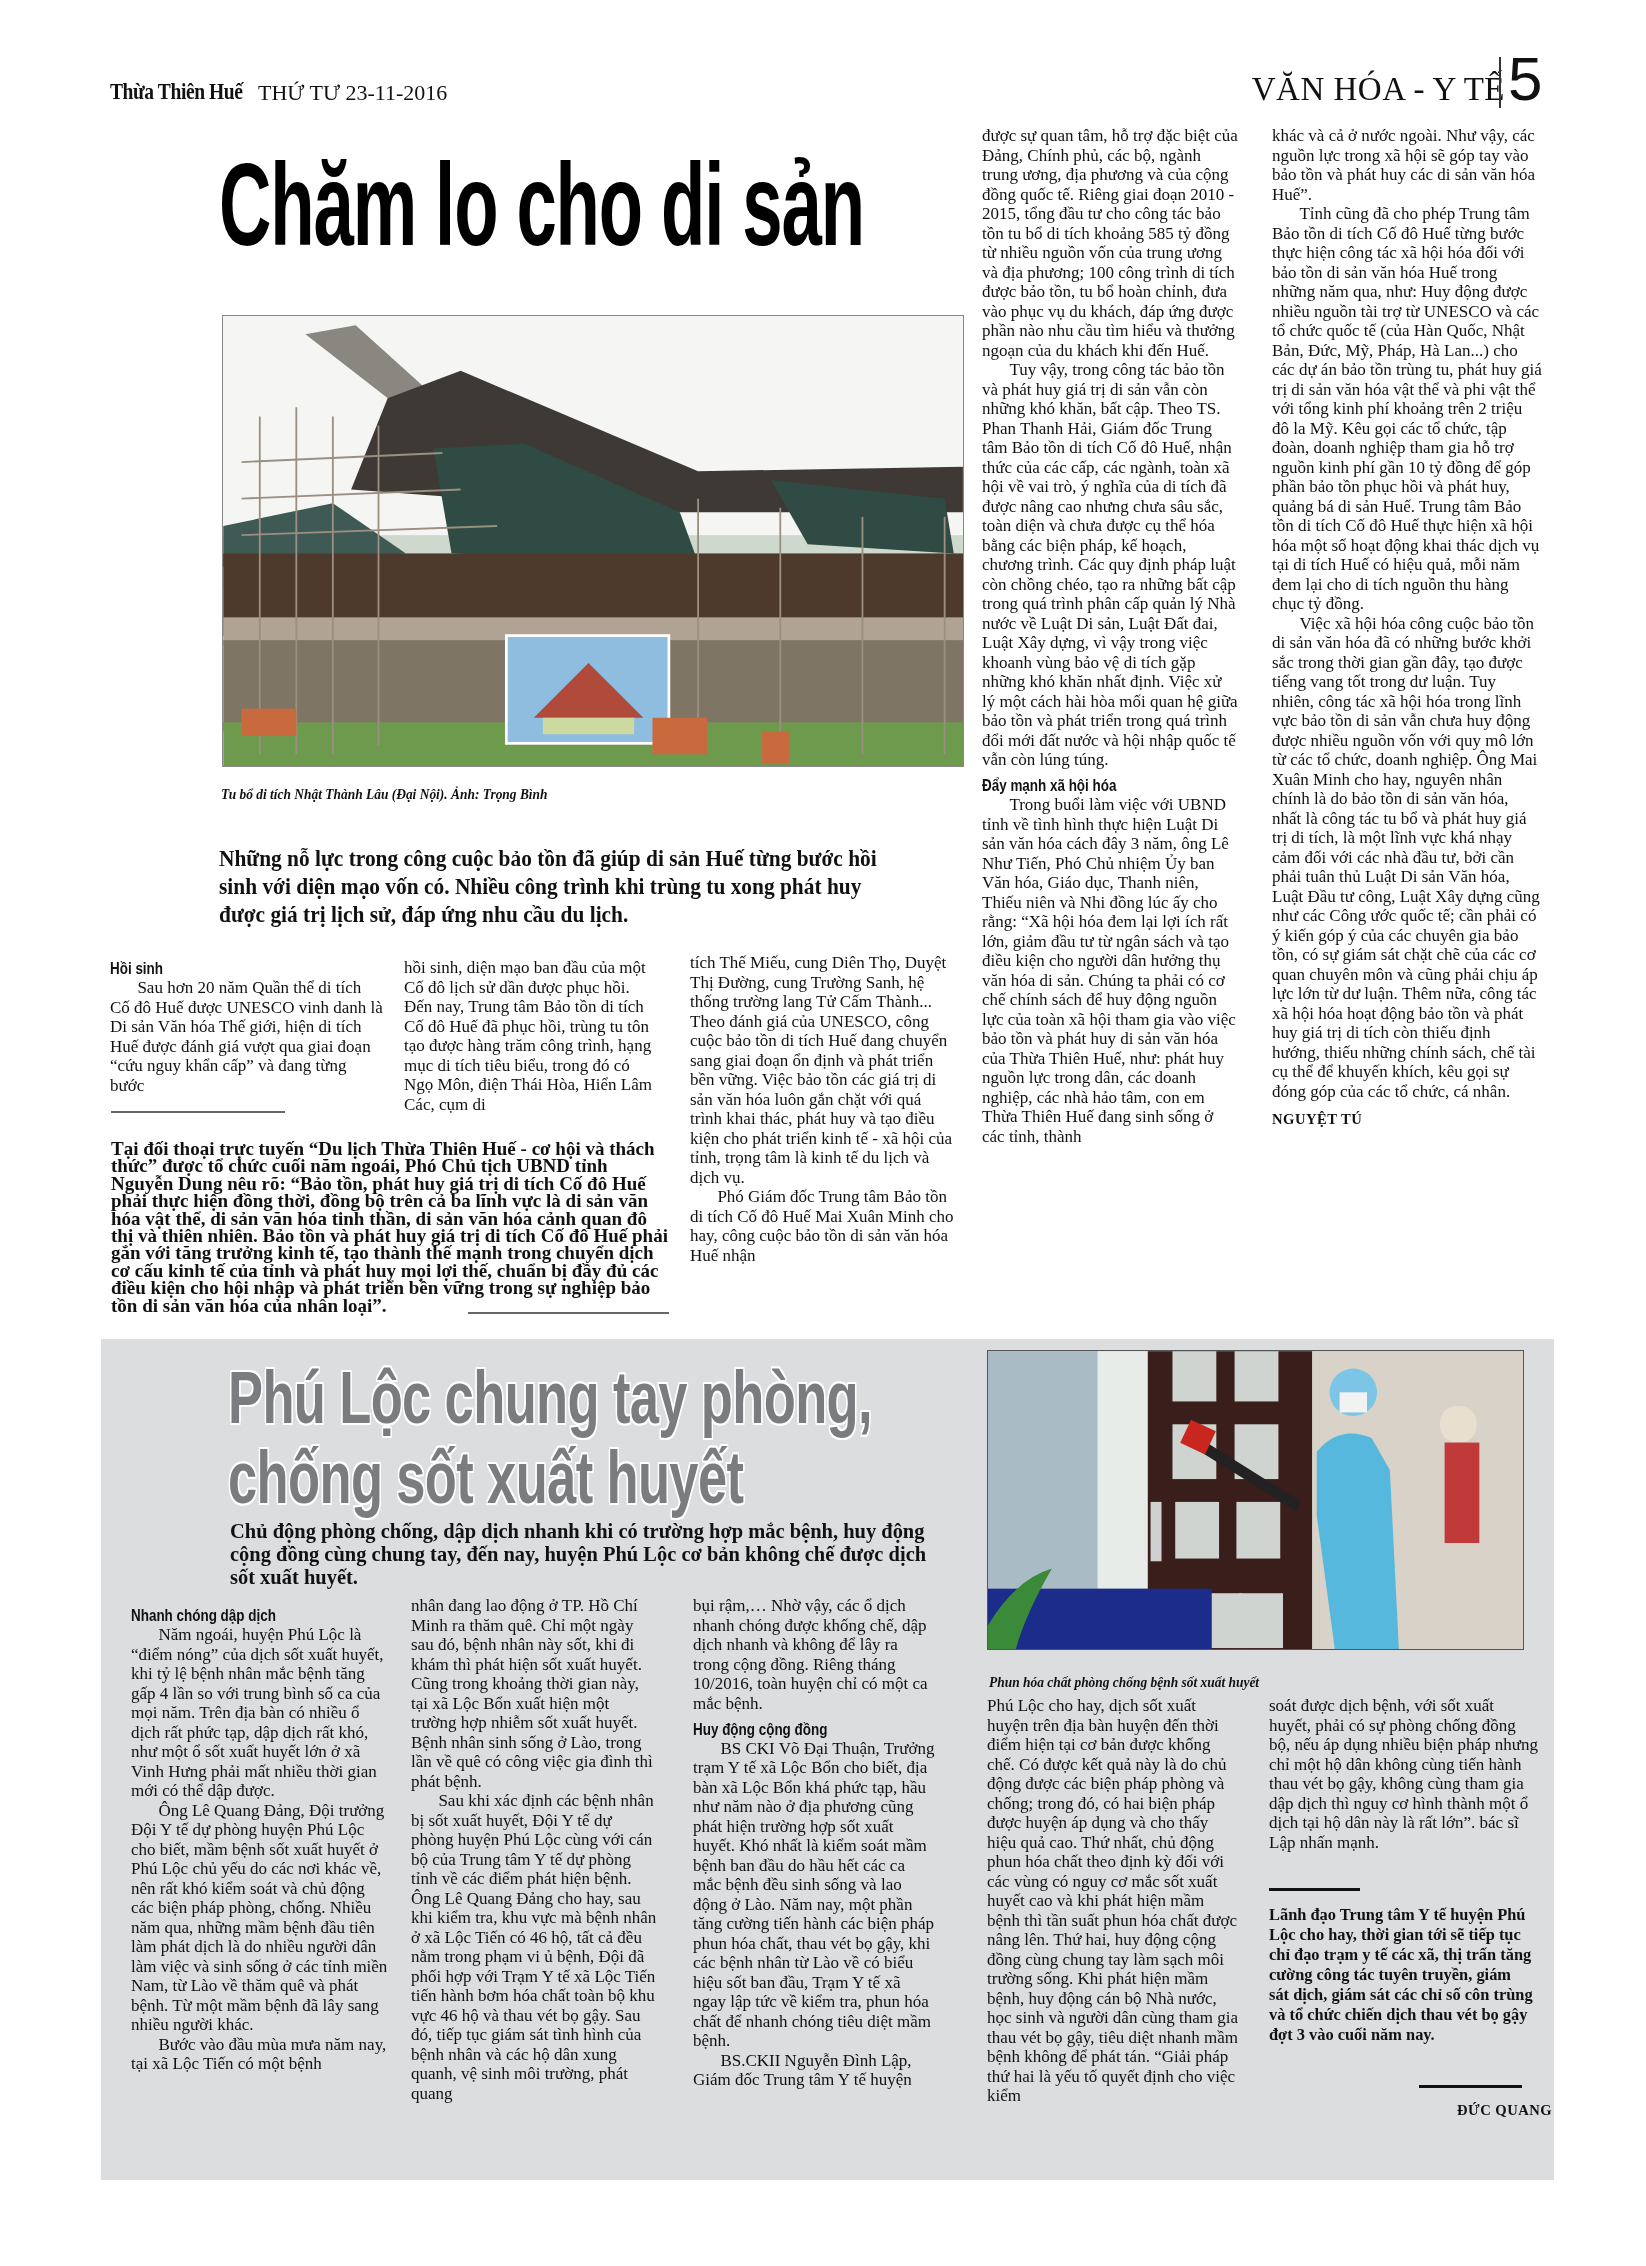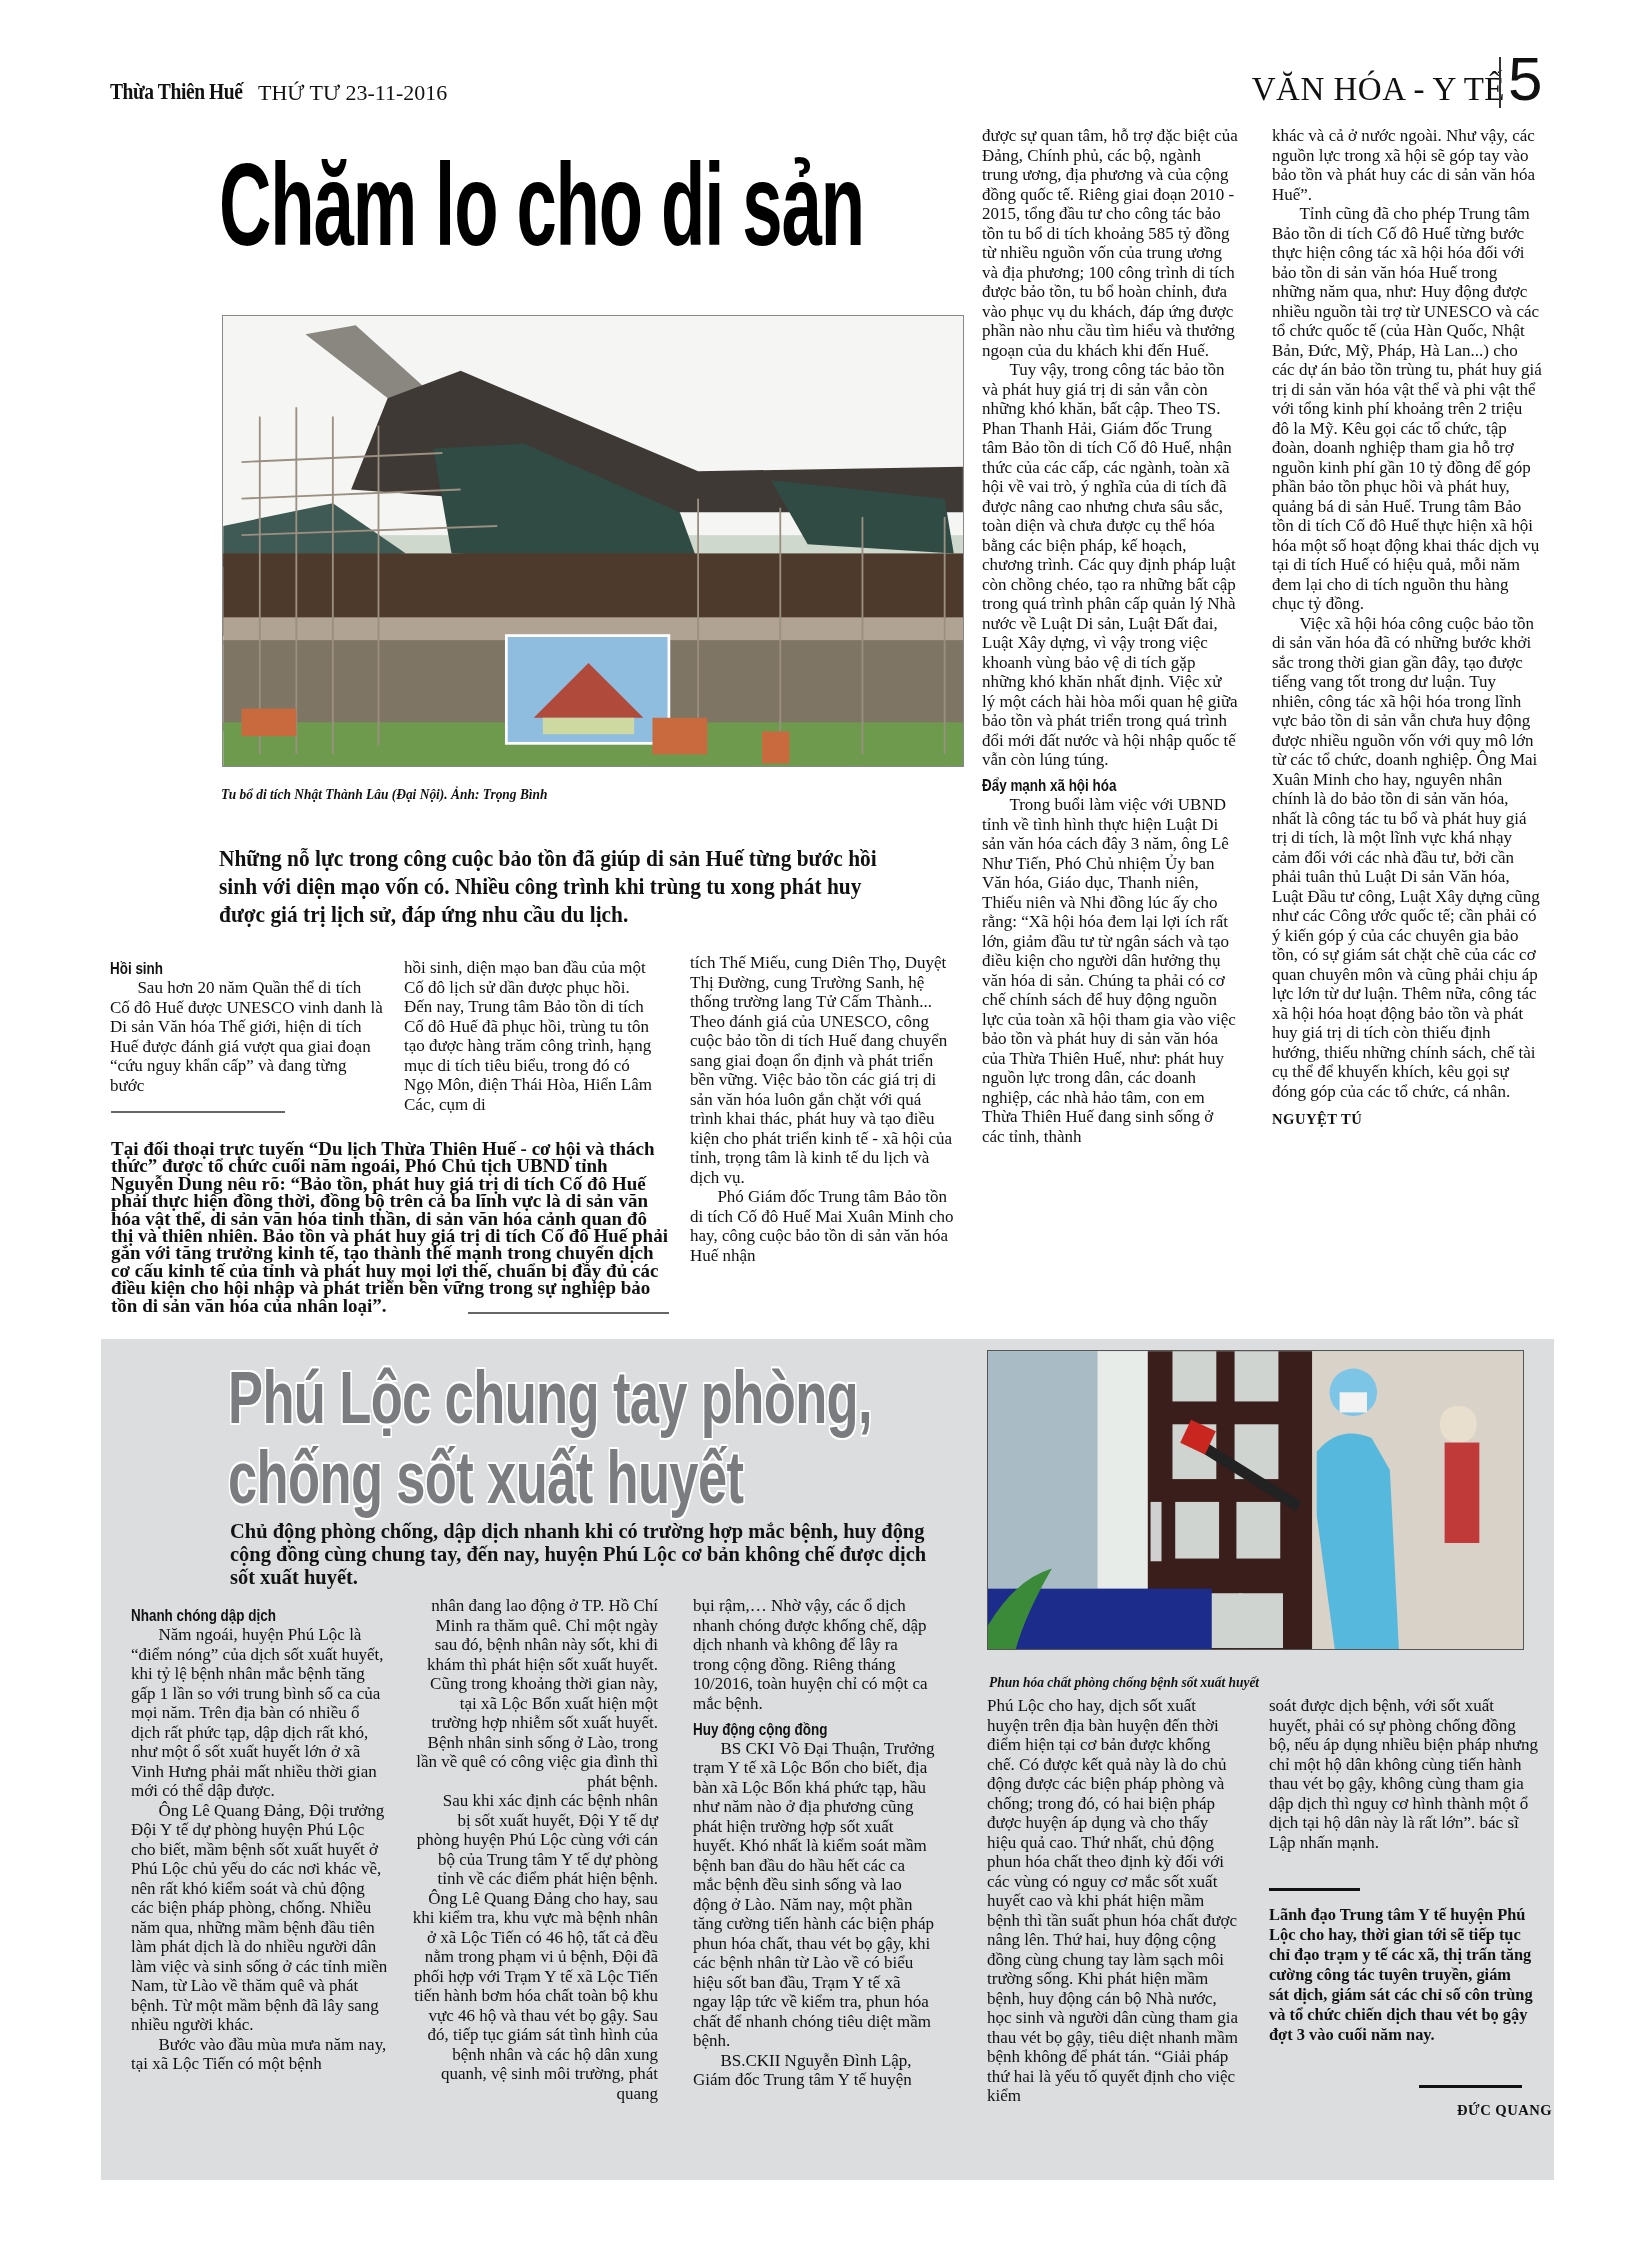--- a/index.html
+++ b/index.html
@@ -41,21 +41,21 @@
 
   
   .panel2 { left: 101px; top: 1339px; width: 1453px; height: 841px; background: #dcdddf; }
   .h2 { left: 228px; top: 1357px; font-family: "Liberation Sans", "DejaVu Sans", sans-serif; font-weight: bold; font-size: 75px; line-height: 80px; color: #7b7c7f; transform: scaleX(0.7); transform-origin: left; white-space: nowrap; letter-spacing: -0.9px;
         text-shadow: 1.8px 0 #fff, -1.8px 0 #fff, 0 1.8px #fff, 0 -1.8px #fff, 1.8px 1.8px #fff, -1.8px -1.8px #fff, 1.8px -1.8px #fff, -1.8px 1.8px #fff; }
   .lead2 { left: 230px; top: 1519px; width: 777px; font-weight: bold; font-size: 22px; line-height: 23px; transform: scaleX(0.93); transform-origin: left; }
   .photo2 { left: 987px; top: 1350px; width: 537px; height: 300px; border: 0.9px solid #555; overflow: hidden; background: #bcc6cc; }
   .cap2 { left: 989px; top: 1674px; }
 
   .c2a { left: 131px; top: 1605px; width: 260px; }
-  .c2b { left: 411px; top: 1596px; width: 247px; text-align: right; }
+  .c2b { left: 411px; top: 1596px; width: 247px; }
   .c2c { left: 693px; top: 1596px; width: 242px; }
   .c2d { left: 987px; top: 1696px; width: 251px; }
   .c2e { left: 1269px; top: 1696px; width: 270px; }
   .box2 { left: 1269px; top: 1905px; width: 265px; font-weight: bold; font-size: 16.4px; line-height: 20px; }
 </style>
 </head>
 <body>
 
 <div class="abs mast">Thừa Thiên Huế</div>
 <div class="abs date">THỨ TƯ 23-11-2016</div>
@@ -170,21 +170,21 @@
     <rect x="500" y="100" width="38" height="110" fill="#c03a3a"></rect>
     <path d="M360 110 Q385 80 420 95 L440 130 L450 328 L380 328 L360 180 Z" fill="#55b8dc"></path>
     <circle cx="400" cy="45" r="26" fill="#7dc5e6"></circle>
     <rect x="385" y="45" width="30" height="22" fill="#f2f2f2"></rect>
   </svg>
 </div>
 <div class="abs caption cap2">Phun hóa chất phòng chống bệnh sốt xuất huyết</div>
 
 <div class="abs col c2a">
   <div class="subhead">Nhanh chóng dập dịch</div>
-  <p>Năm ngoái, huyện Phú Lộc là “điểm nóng” của dịch sốt xuất huyết, khi tỷ lệ bệnh nhân mắc bệnh tăng gấp 1 lần so với trung bình số ca của mọi năm. Trên địa bàn có nhiều ổ dịch rất phức tạp, dập dịch rất khó, như một ổ sốt xuất huyết lớn ở xã Vinh Hưng phải mất nhiều thời gian mới có thể dập được.</p>
+  <p>Năm ngoái, huyện Phú Lộc là “điểm nóng” của dịch sốt xuất huyết, khi tỷ lệ bệnh nhân mắc bệnh tăng gấp 4 lần so với trung bình số ca của mọi năm. Trên địa bàn có nhiều ổ dịch rất phức tạp, dập dịch rất khó, như một ổ sốt xuất huyết lớn ở xã Vinh Hưng phải mất nhiều thời gian mới có thể dập được.</p>
   <p>Ông Lê Quang Đảng, Đội trưởng Đội Y tế dự phòng huyện Phú Lộc cho biết, mầm bệnh sốt xuất huyết ở Phú Lộc chủ yếu do các nơi khác về, nên rất khó kiểm soát và chủ động các biện pháp phòng, chống. Nhiều năm qua, những mầm bệnh đầu tiên làm phát dịch là do nhiều người dân làm việc và sinh sống ở các tỉnh miền Nam, từ Lào về thăm quê và phát bệnh. Từ một mầm bệnh đã lây sang nhiều người khác.</p>
   <p>Bước vào đầu mùa mưa năm nay, tại xã Lộc Tiến có một bệnh</p>
 </div>
 
 <div class="abs col c2b">
   <p class="noind">nhân đang lao động ở TP. Hồ Chí Minh ra thăm quê. Chỉ một ngày sau đó, bệnh nhân này sốt, khi đi khám thì phát hiện sốt xuất huyết. Cũng trong khoảng thời gian này, tại xã Lộc Bổn xuất hiện một trường hợp nhiễm sốt xuất huyết. Bệnh nhân sinh sống ở Lào, trong lần về quê có công việc gia đình thì phát bệnh.</p>
   <p>Sau khi xác định các bệnh nhân bị sốt xuất huyết, Đội Y tế dự phòng huyện Phú Lộc cùng với cán bộ của Trung tâm Y tế dự phòng tỉnh về các điểm phát hiện bệnh. Ông Lê Quang Đảng cho hay, sau khi kiểm tra, khu vực mà bệnh nhân ở xã Lộc Tiến có 46 hộ, tất cả đều nằm trong phạm vi ủ bệnh, Đội đã phối hợp với Trạm Y tế xã Lộc Tiến tiến hành bơm hóa chất toàn bộ khu vực 46 hộ và thau vét bọ gậy. Sau đó, tiếp tục giám sát tình hình của bệnh nhân và các hộ dân xung quanh, vệ sinh môi trường, phát quang</p>
 </div>
 
 <div class="abs col c2c">

